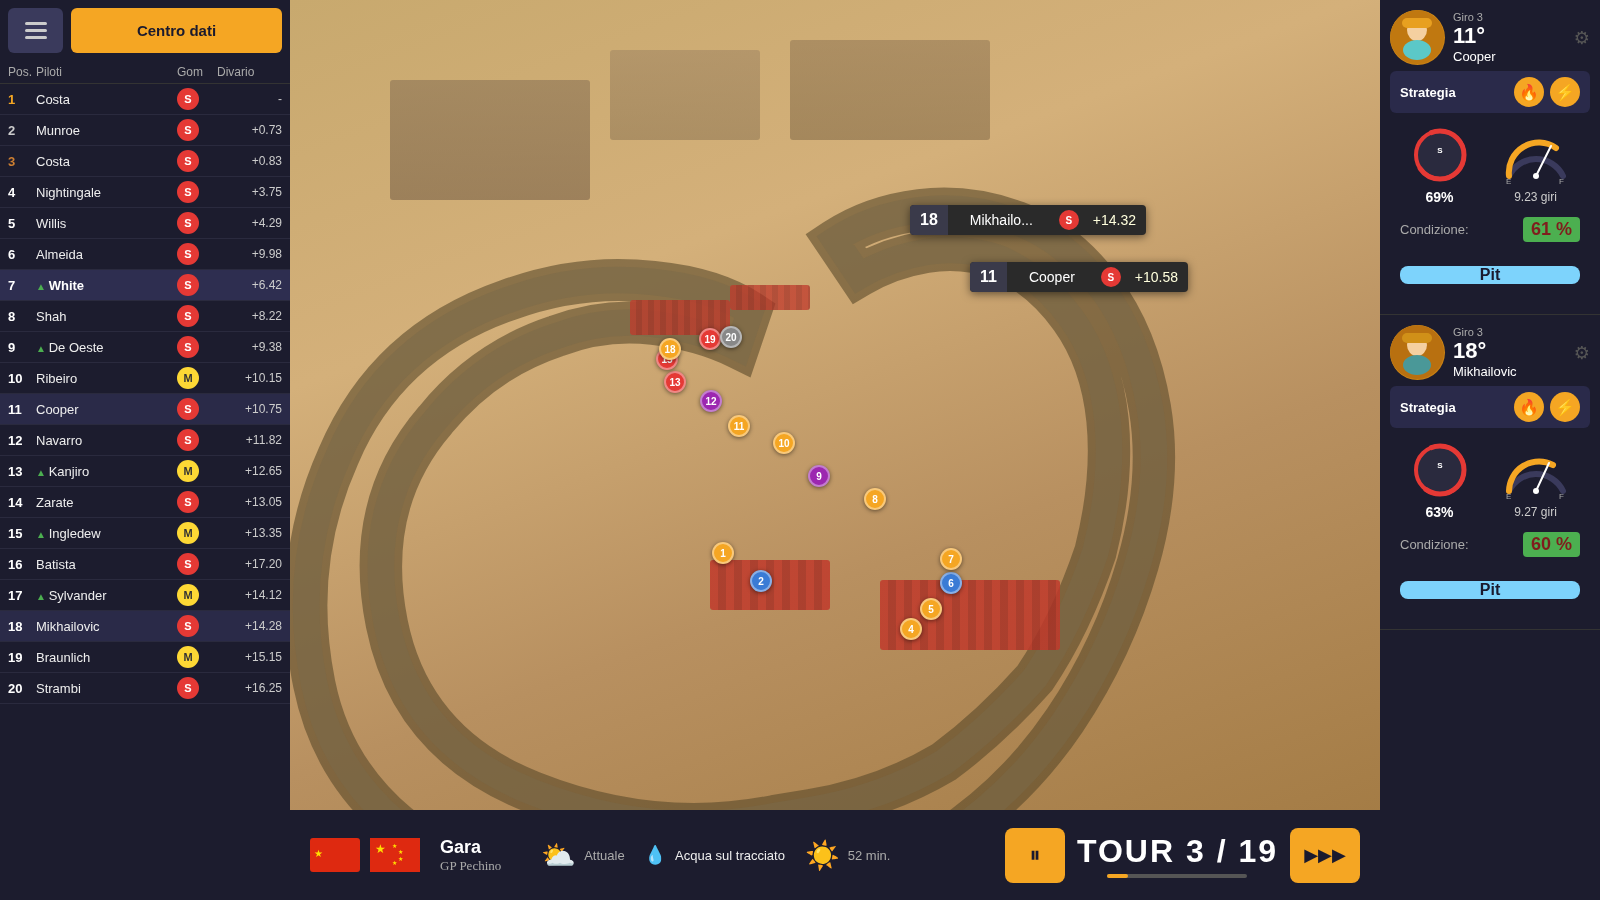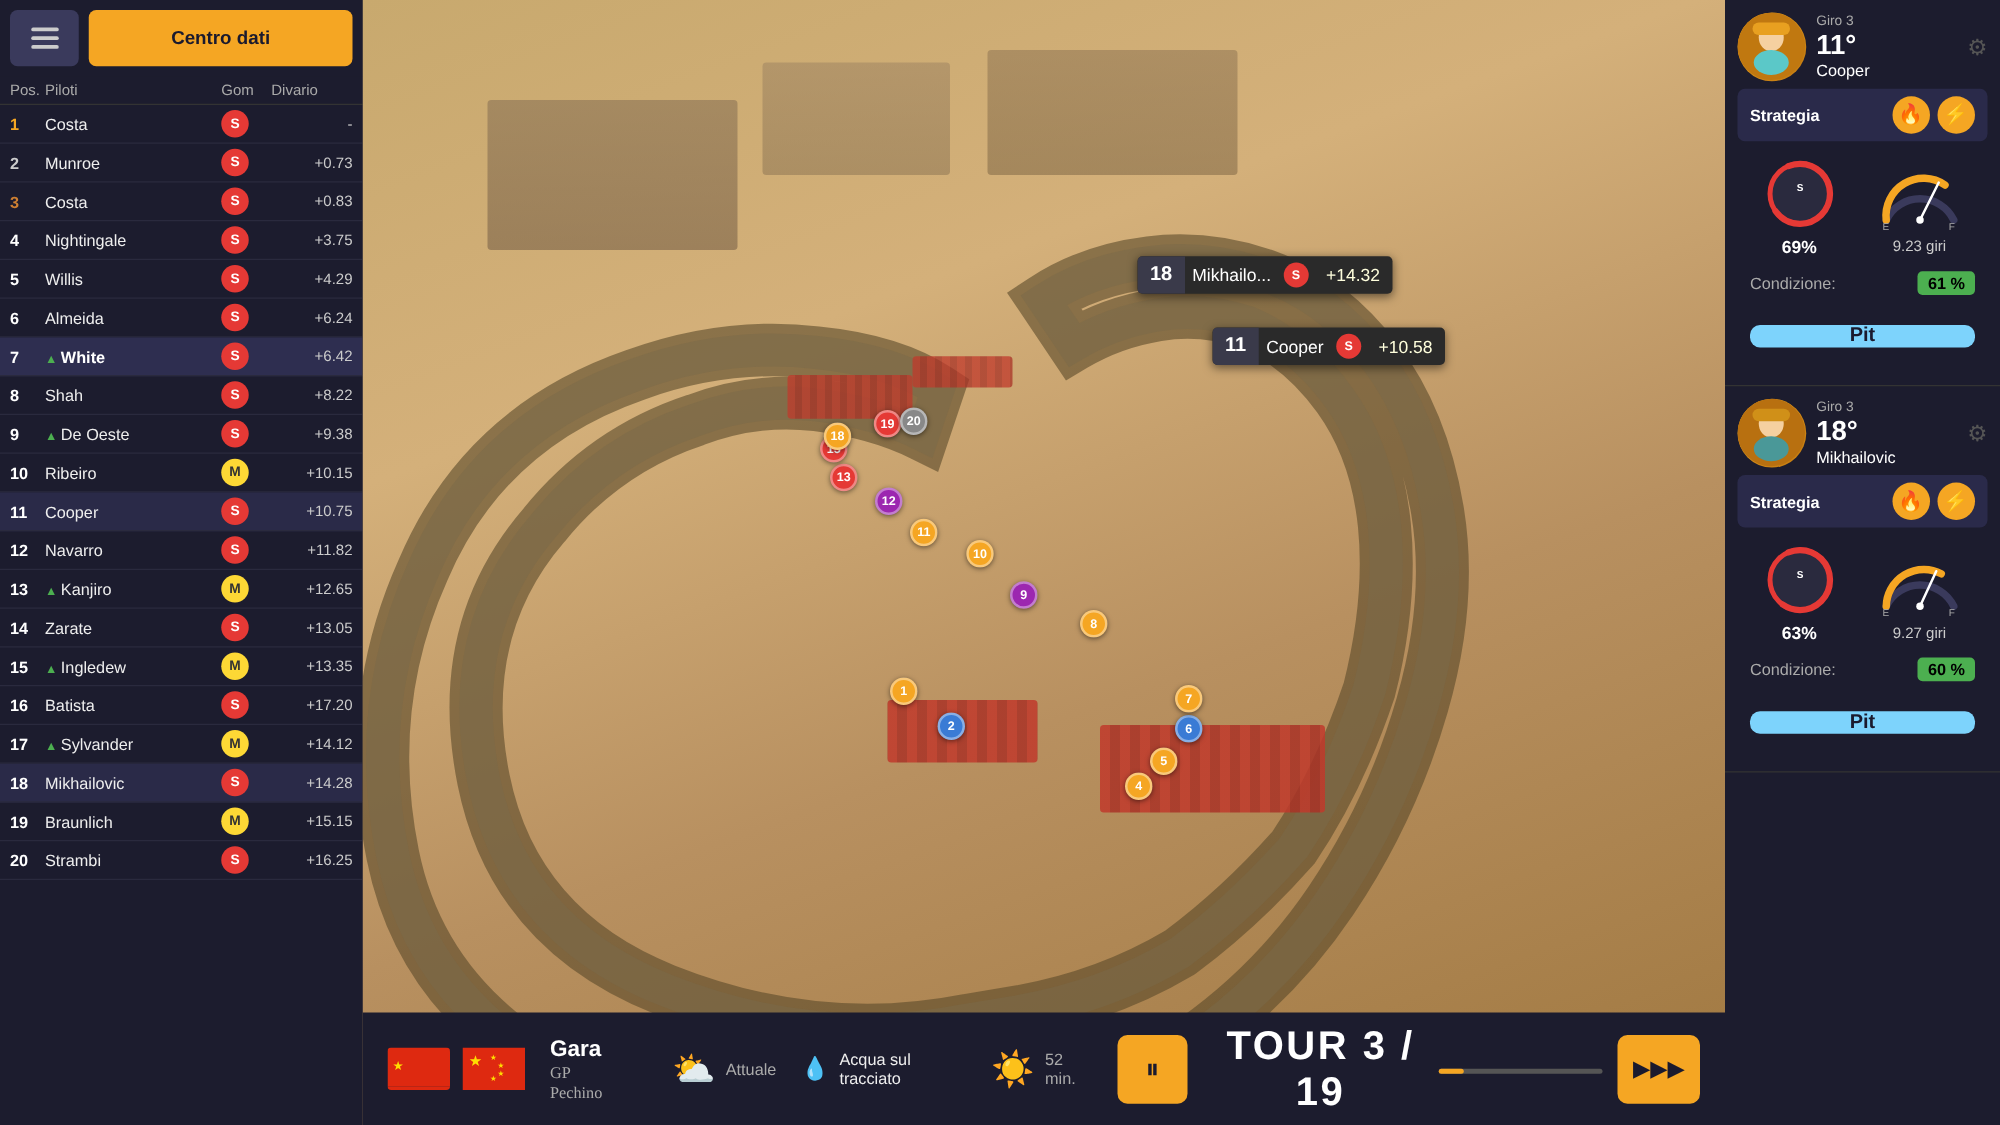--- a/index.html
+++ b/index.html
@@ -164,21 +164,21 @@
       box-shadow: 0 2px 8px rgba(0,0,0,0.5);
     }
     .car-popup .num-box {
       padding: 6px 10px;
       font-size: 16px;
       font-weight: bold;
       color: #fff;
       background: #3a3a4a;
     }
     .car-popup .name-box {
-      padding: 4px 6px;
+      padding: 4px 22px;
       font-size: 14px;
       color: #fff;
     }
     .car-popup .tyre-icon {
       width: 20px;
       height: 20px;
       border-radius: 50%;
       background: #e53935;
       display: flex;
       align-items: center;
@@ -283,23 +283,22 @@
       cursor: pointer;
       font-size: 22px;
       color: #1a1a2e;
       display: flex;
       align-items: center;
       justify-content: center;
     }
 
     .tour-display {
       display: flex;
-      flex-direction: row;
-      align-items: center;
-      text-align: center;
+      flex-direction: column;
+      align-items: center;
     }
     .tour-text {
       font-size: 32px;
       font-weight: bold;
       color: #fff;
       letter-spacing: 2px;
     }
     .tour-bar {
       width: 140px;
       height: 4px;
@@ -447,24 +446,24 @@
     .condizione-row {
       display: flex;
       align-items: center;
       justify-content: space-between;
       padding: 4px 10px;
       font-size: 13px;
     }
     .condizione-label { color: #aaa; }
     .condizione-value {
       background: #4caf50;
-      color: #000000;
+      color: #7f1d1d;
       padding: 2px 8px;
       border-radius: 4px;
-      font-size: 13px;
+      font-size: 18px;
       font-weight: bold;
       margin-left: 32px;
     }
 
     .pit-btn {
       background: #7dd3fc;
       border: none;
       border-radius: 8px;
       margin: 20px 10px;
       padding: 0;
@@ -523,21 +522,21 @@
       <div class="standings-row">
         <span class="pos-num ">5</span>
         <span class="pilot-name">Willis</span>
         <div class="tyre-badge tyre-s">S</div>
         <span class="gap-val">+4.29</span>
       </div>
       <div class="standings-row">
         <span class="pos-num ">6</span>
         <span class="pilot-name">Almeida</span>
         <div class="tyre-badge tyre-s">S</div>
-        <span class="gap-val">+6.24</span>
+        <span class="gap-val">+9.98</span>
       </div>
       <div class="standings-row highlighted">
         <span class="pos-num ">7</span>
         <span class="pilot-name bold"><span class="arrow-up">▲ </span>White</span>
         <div class="tyre-badge tyre-s">S</div>
         <span class="gap-val">+6.42</span>
       </div>
       <div class="standings-row">
         <span class="pos-num ">8</span>
         <span class="pilot-name">Shah</span>

